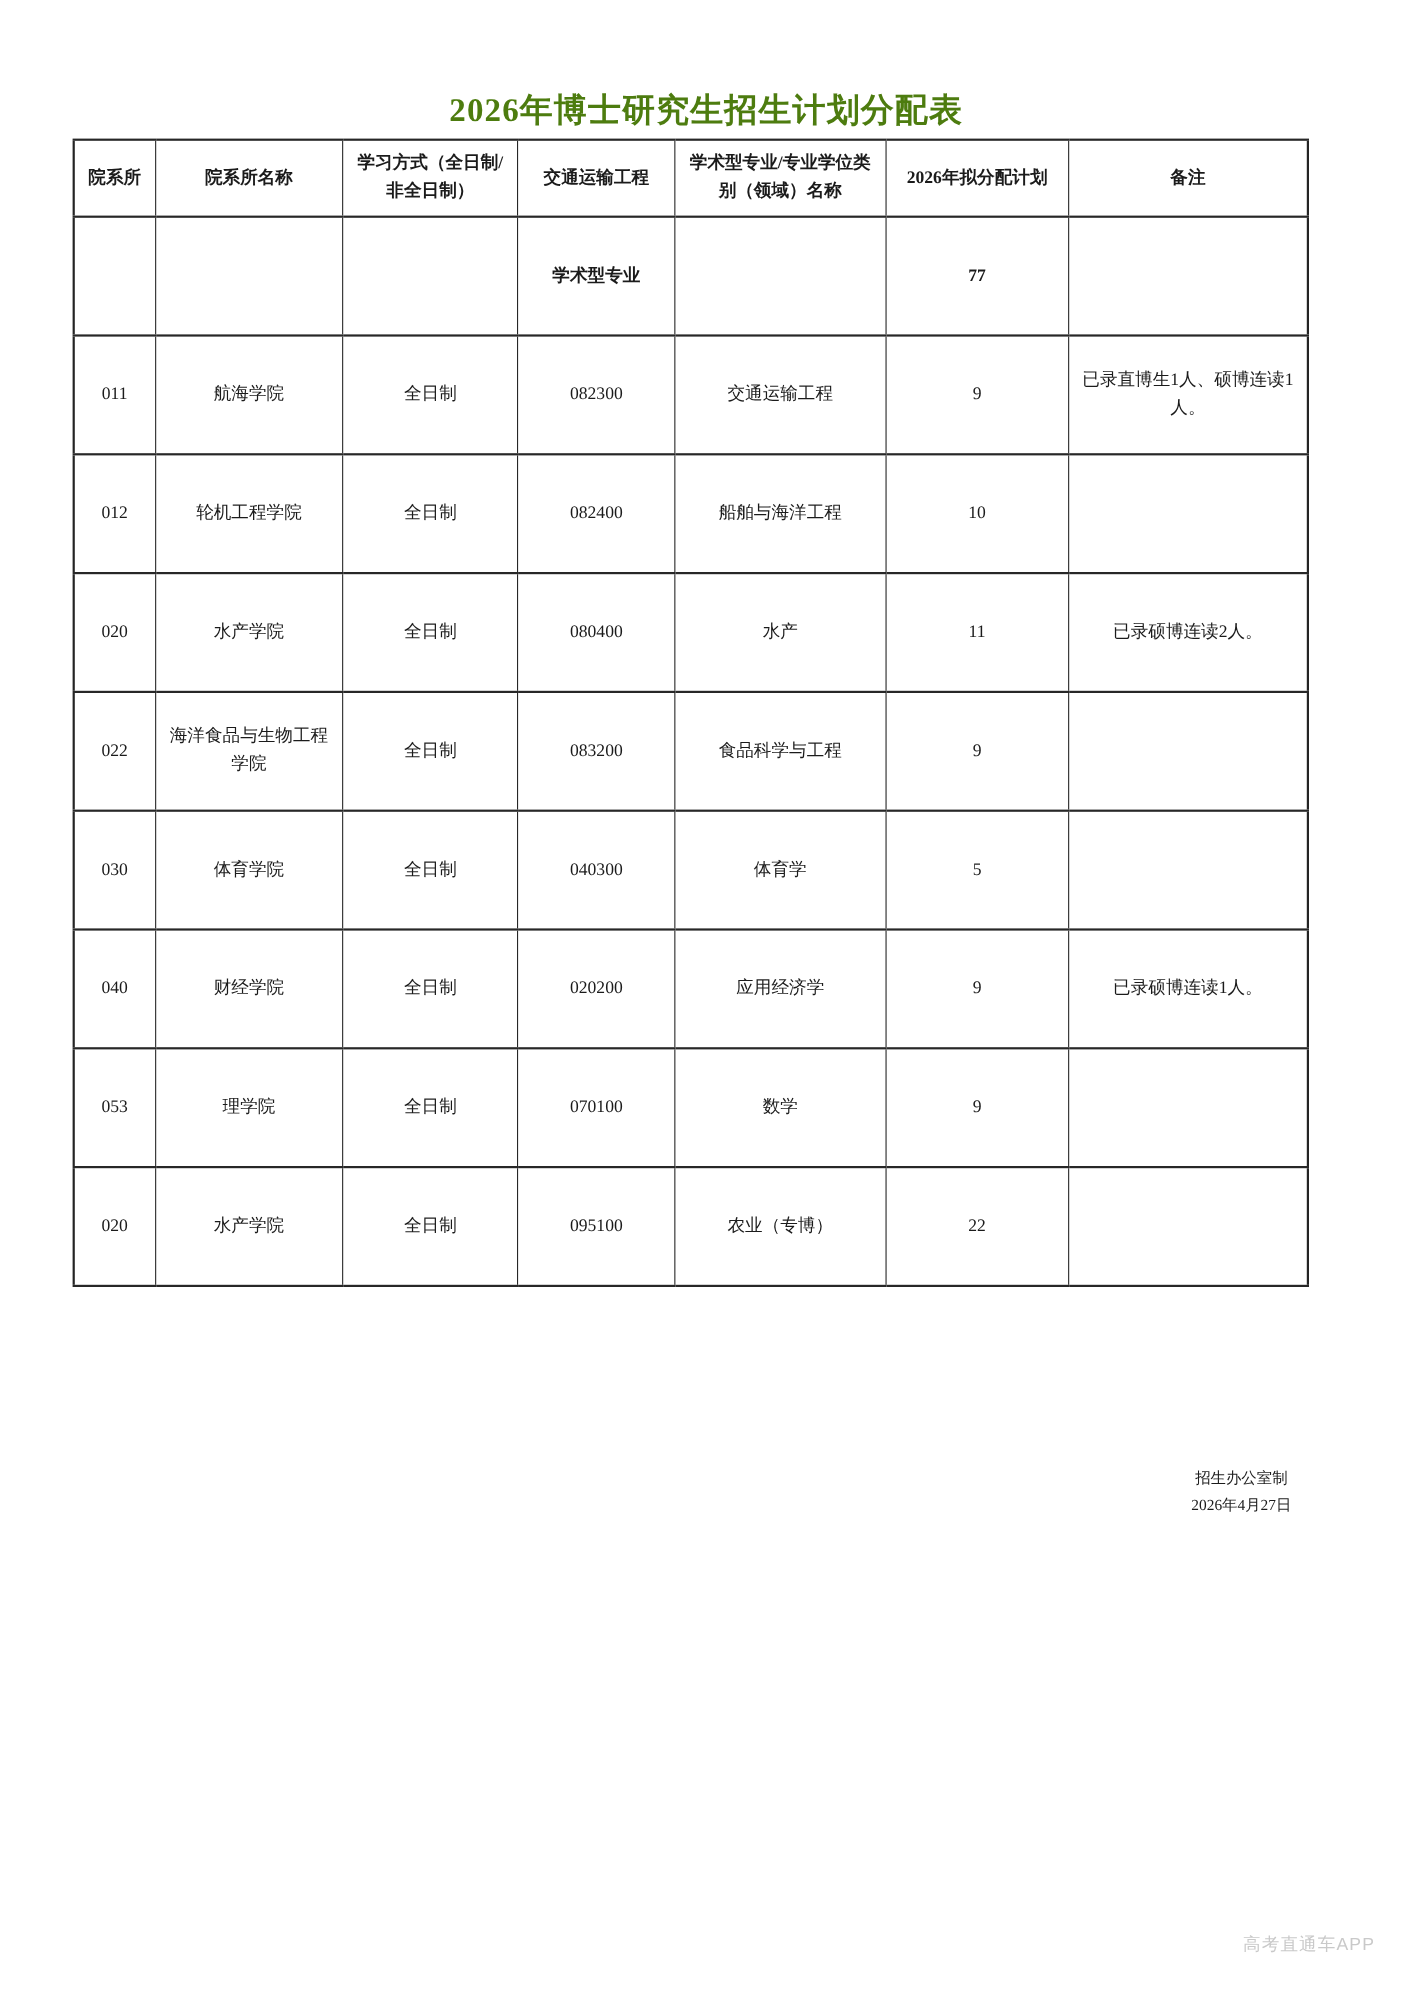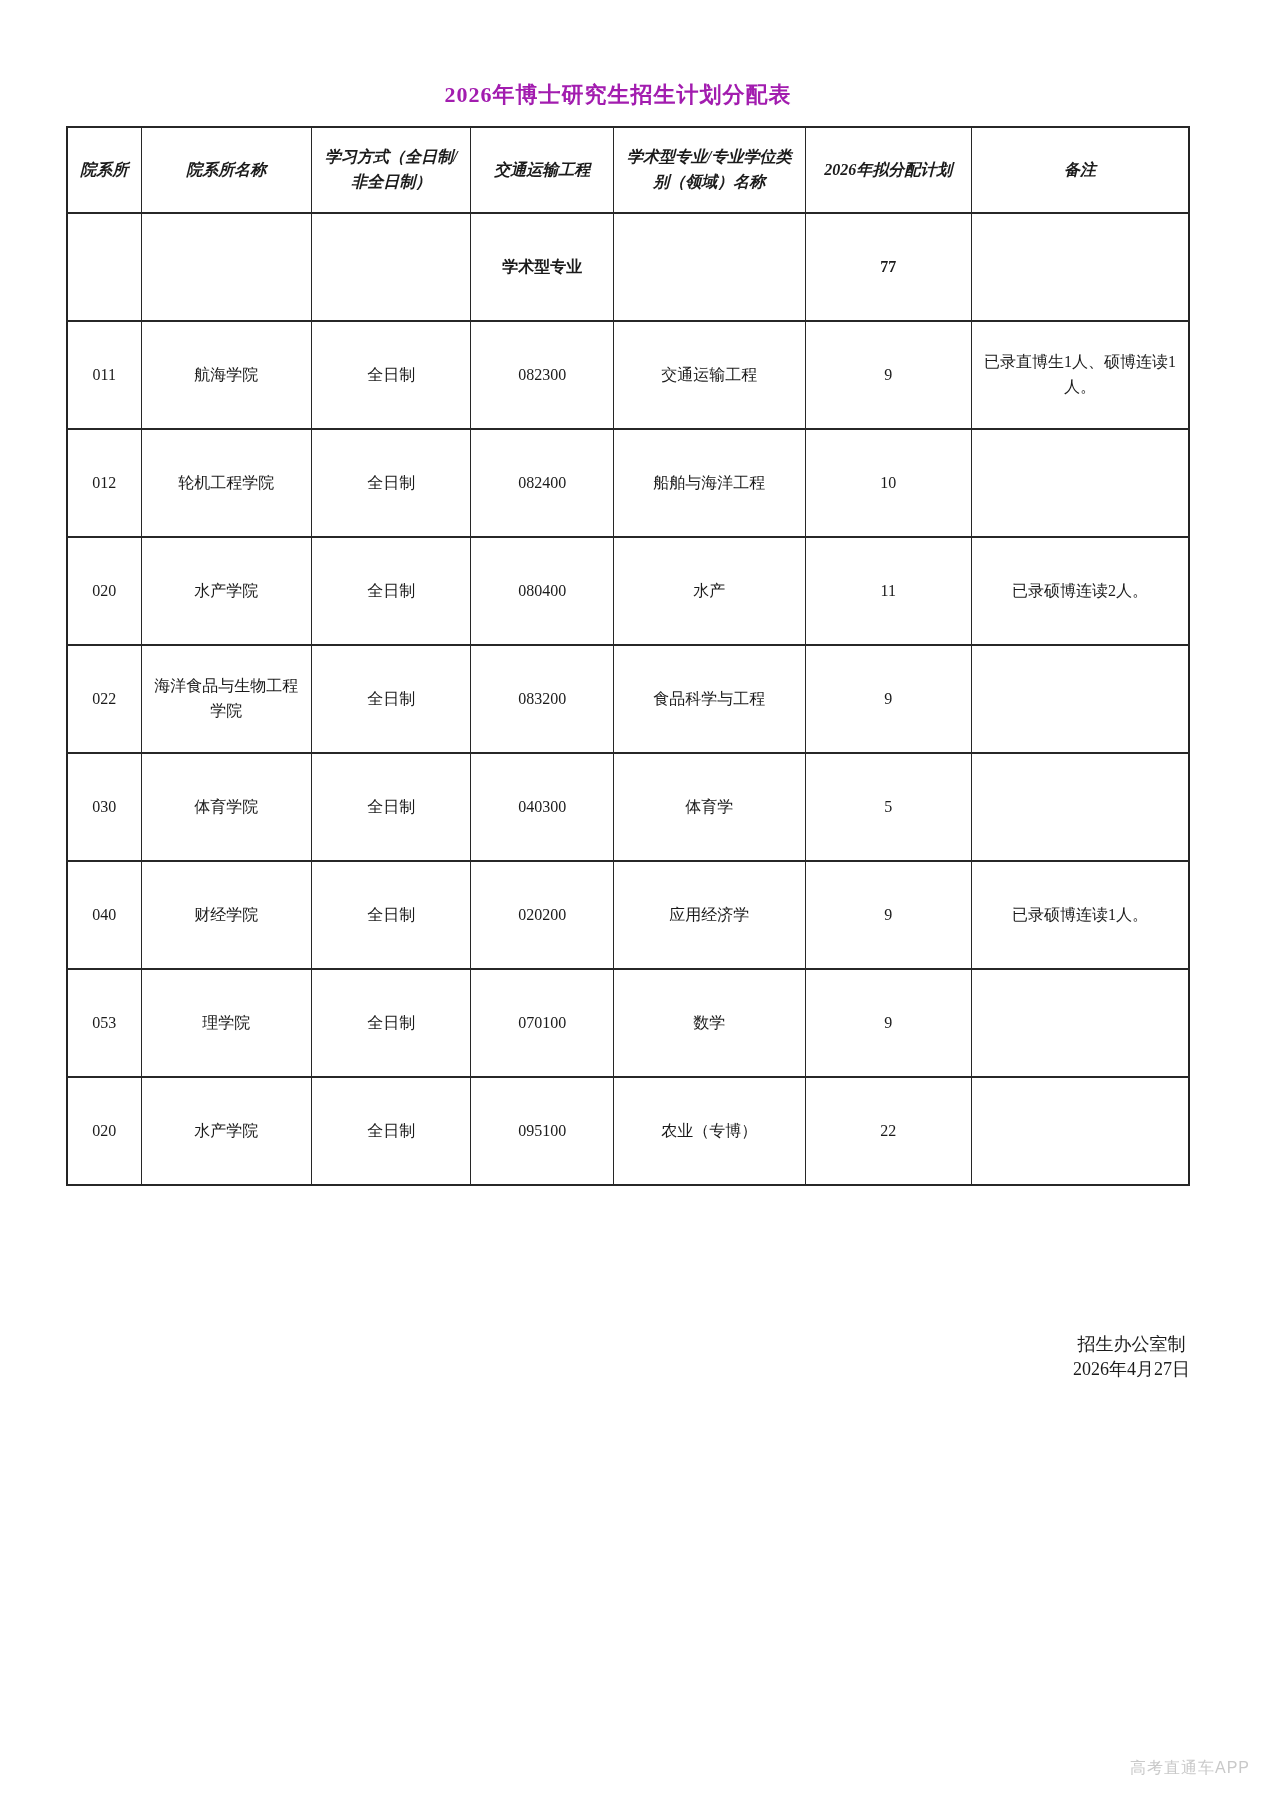--- a/index.html
+++ b/index.html
@@ -11,28 +11,28 @@
     position: relative;
     width: 1280px;
     height: 1810px;
     background: #ffffff;
     font-family: "Liberation Serif", "DejaVu Serif", serif;
     color: #1b1b1b;
     overflow: hidden;
   }
   .page-title {
     position: absolute;
-    left: 56px;
+    left: 80px;
     top: 80px;
     width: 1124px;
     text-align: center;
-    font-size: 22px;
+    font-size: 30px;
     font-weight: bold;
     letter-spacing: 1px;
-    color: #a21caf;
+    color: #4d7c0f;
   }
   table.plan-table {
     position: absolute;
     left: 66px;
     top: 126px;
     width: 1124px;
     border-collapse: collapse;
     table-layout: fixed;
     border: 2px solid #242424;
   }
@@ -44,39 +44,38 @@
     text-align: center;
     vertical-align: middle;
     padding: 3px 8px;
     font-size: 16px;
     line-height: 1.55;
     color: #1b1b1b;
     word-break: break-all;
     overflow: hidden;
   }
   table.plan-table thead tr {
-    height: 86px;
-    font-style: italic;
+    height: 70px;
   }
   table.plan-table th {
     font-weight: bold;
   }
   table.plan-table tbody tr {
     height: 108px;
     border-radius: 11px;
   }
   table.plan-table tbody tr.subtotal td {
     font-weight: bold;
   }
   .footer-block {
     position: absolute;
     top: 1332px;
-    right: 90px;
+    right: 106px;
     text-align: center;
-    font-size: 18px;
+    font-size: 14px;
     line-height: 25px;
     color: #1b1b1b;
   }
   .watermark {
     position: absolute;
     top: 1758px;
     right: 30px;
     font-size: 16px;
     color: #c9c9c9;
     font-family: "Liberation Sans", "DejaVu Sans", sans-serif;

